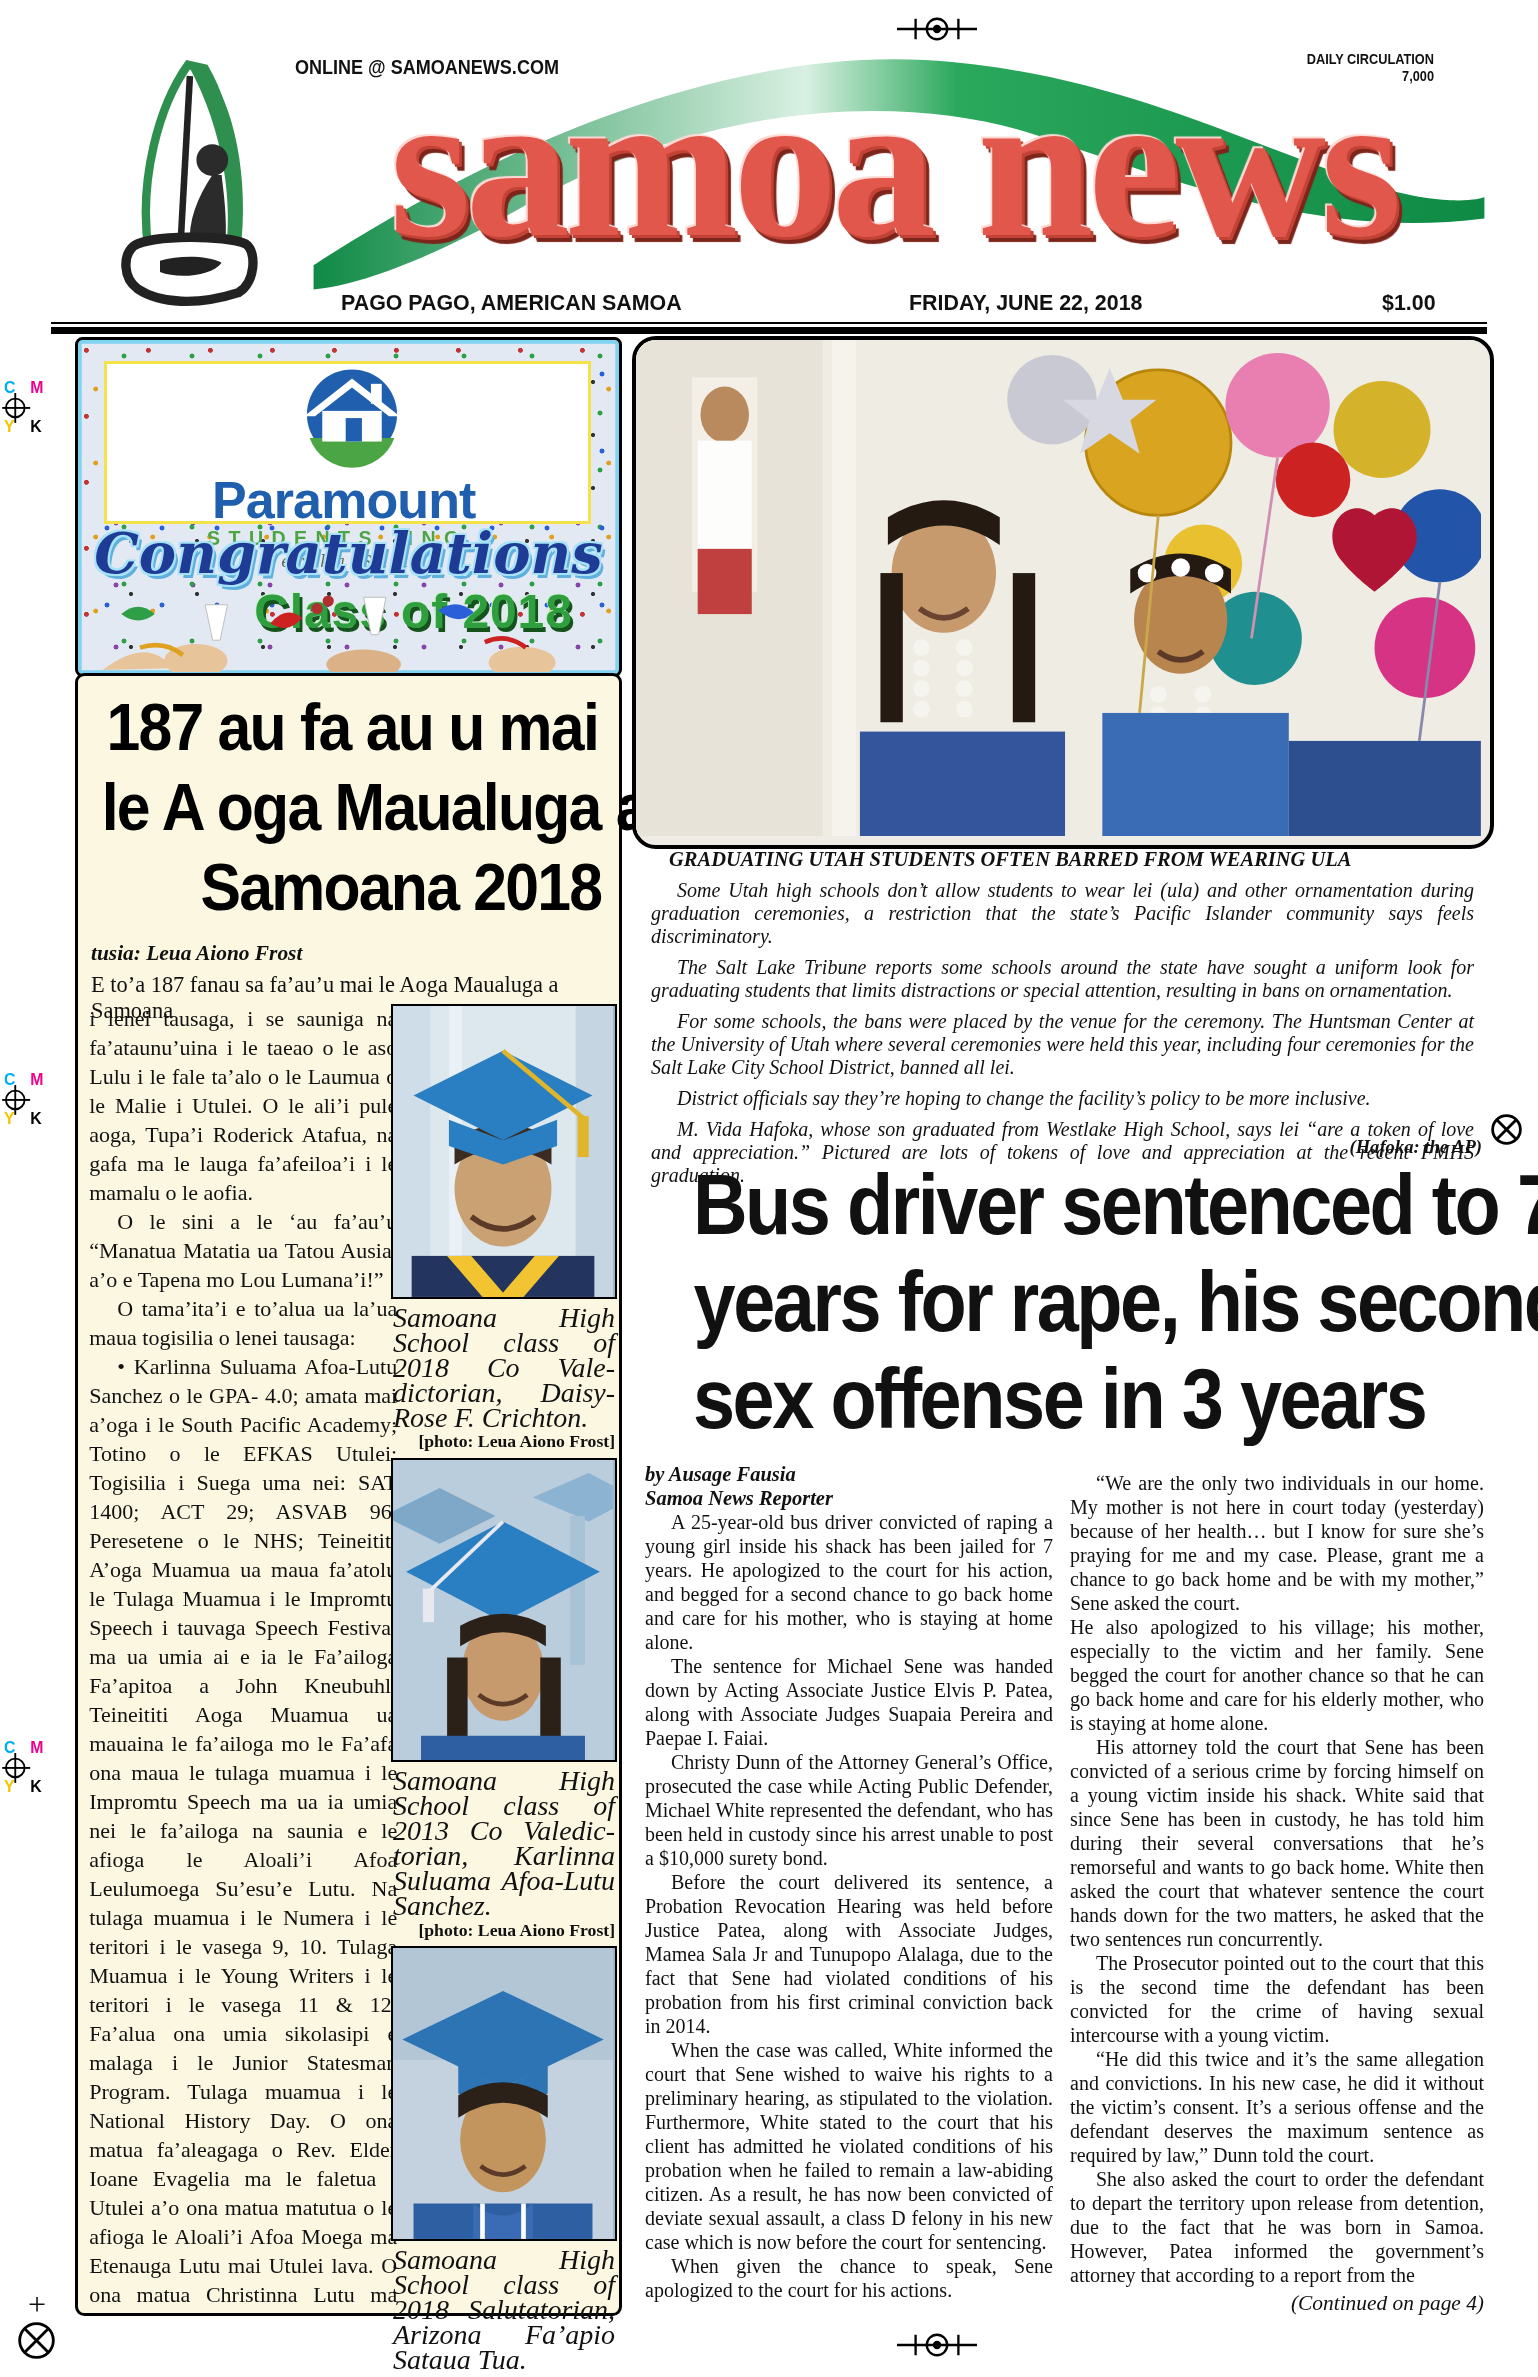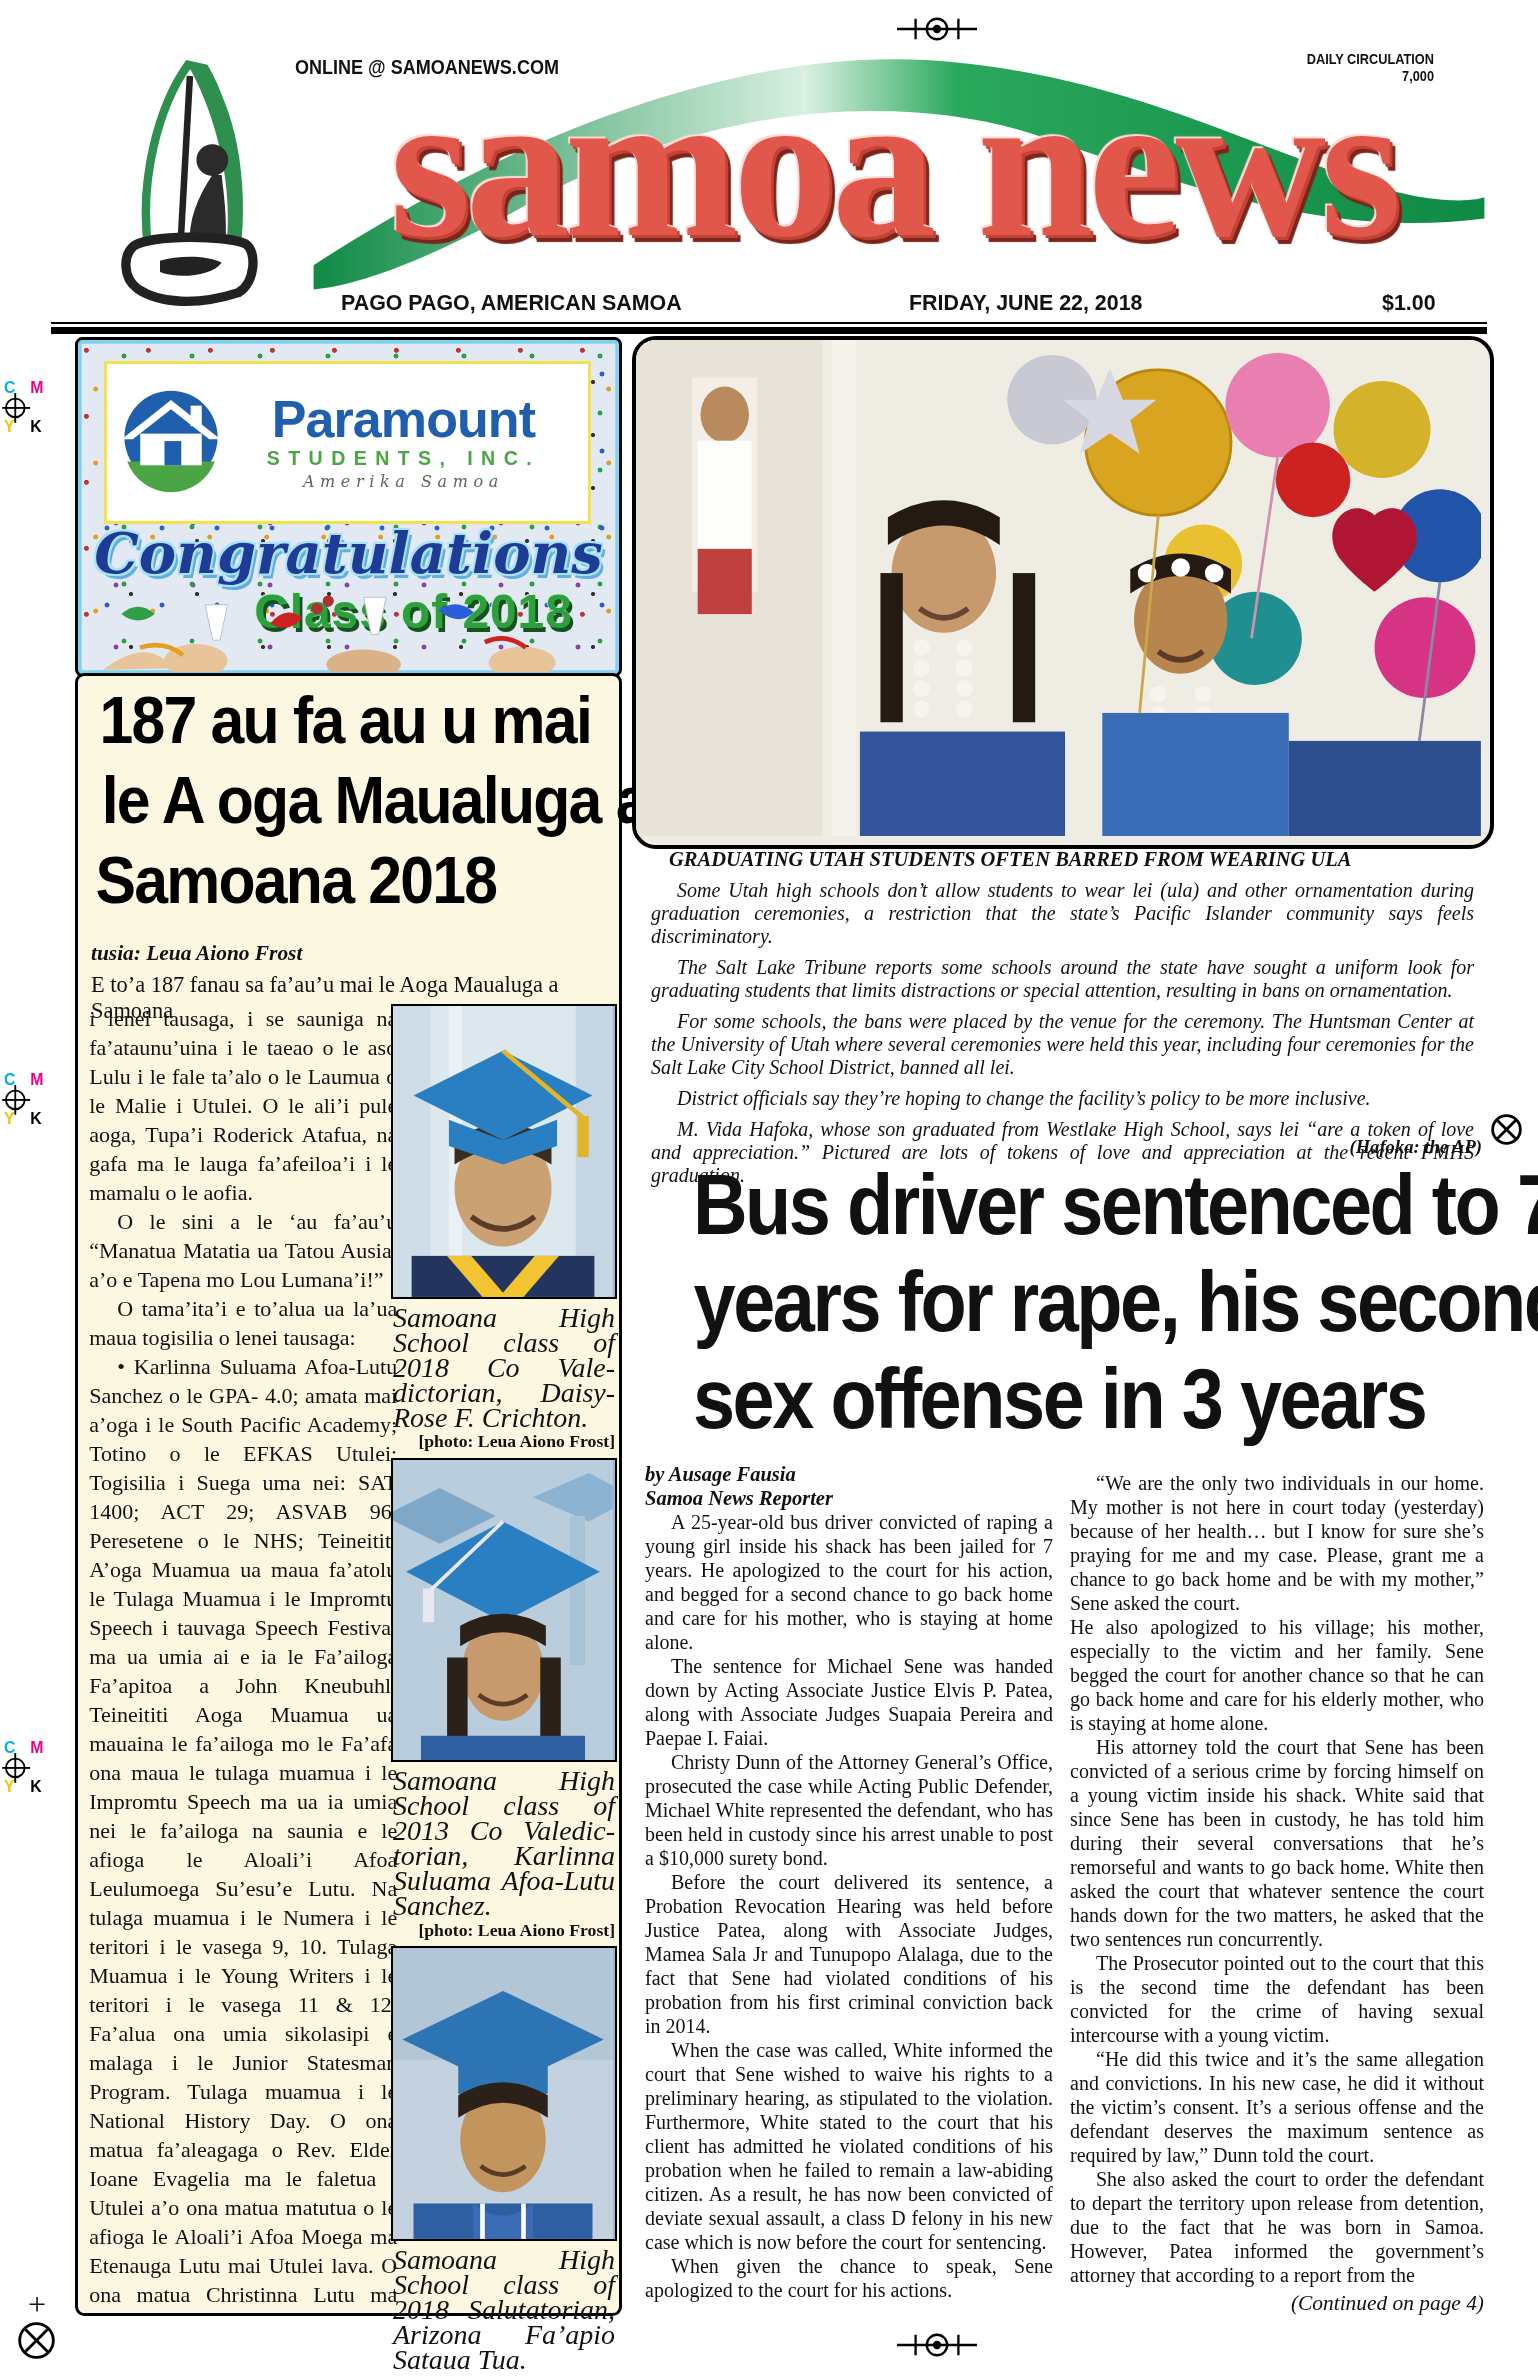--- a/index.html
+++ b/index.html
@@ -28,42 +28,42 @@
      background-image:
        radial-gradient(circle at 8.4px 10.3px, #c23333 2.1px, transparent 2.8px),
        radial-gradient(circle at 29px 34px, #2b5fd9 2.1px, transparent 2.8px),
        radial-gradient(circle at 46px 16px, #2e9e47 2.1px, transparent 2.8px),
        radial-gradient(circle at 17.7px 49px, #e0a020 2.1px, transparent 2.8px),
        radial-gradient(circle at 38px 59px, #8844aa 2.1px, transparent 2.8px),
        radial-gradient(circle at 53px 42px, #333333 1.7px, transparent 2.4px);
      background-size:62px 66px, 55px 77px, 68px 57px, 57px 74px, 77px 62px, 66px 53px;
      box-shadow:inset 0 0 0 3.7px #7fd2f0;}
   .para-card{position:absolute;left:26px;top:20.5px;width:481px;height:157px;background:#fff;
-     border:3.7px solid #f3e24a;display:flex;align-items:center;}
+     border:3.7px solid #f3e24a;display:flex;align-items:center;flex-direction:column;}
   .para-logo{margin-left:9.3px;flex:0 0 110px;}
   .para-words{flex:1;text-align:center;margin-right:7.5px;}
   .para-name{font-family:"Liberation Sans",sans-serif;font-weight:bold;font-size:52px;
      color:#1f5fae;line-height:52px;letter-spacing:-0.9px;}
   .para-sub{font-family:"Liberation Sans",sans-serif;font-weight:bold;font-size:19.6px;
      color:#4ca544;letter-spacing:8.4px;margin-top:1.9px;}
   .para-script{font-family:"DejaVu Serif",serif;font-style:italic;font-size:16px;color:#5a6a5a;
      letter-spacing:5.6px;margin-top:2px;}
   .congrats{position:absolute;left:0;top:183px;width:100%;text-align:center;
      font-family:"DejaVu Serif",serif;font-style:italic;font-weight:bold;font-size:56px;
      color:#1e3c96;line-height:60px;
      text-shadow:-1.9px -1.9px 0 #a8e2f8,1.9px -1.9px 0 #a8e2f8,-1.9px 1.9px 0 #a8e2f8,1.9px 1.9px 0 #a8e2f8,3.7px 4.7px 0 #5fb0dc;}
   .classof{position:absolute;left:65px;top:244px;width:100%;text-align:center;
      font-family:"Liberation Sans",sans-serif;font-weight:bold;font-size:48px;color:#2f9e3e;
      letter-spacing:0.9px;text-shadow:-0.9px -0.9px 0 #c9f2cd,2.8px 3.7px 0 #15531d;}
   .ad-deco{position:absolute;left:5.6px;bottom:1.9px;}
 
   
   .story-box{left:75px;top:673px;width:541px;height:1637px;border:3.7px solid #000;border-radius:9.3px;
      background:#fcf7e0;}
-  .lhead{position:absolute;left:0;top:4px;width:100%;text-align:left;}
+  .lhead{position:absolute;left:0;top:11px;width:100%;text-align:right;}
   .lhead .ln{display:block;height:80px;line-height:80px;}
   .lhead .ln span{display:inline-block;font-family:"Liberation Sans",sans-serif;font-weight:bold;
      font-size:66px;letter-spacing:-1.9px;transform:scaleX(.92);white-space:nowrap;color:#000;}
   .lbyline{position:absolute;left:13px;top:265px;font-size:21.4px;font-weight:bold;font-style:italic;}
   .llead{position:absolute;left:13px;top:296px;width:515px;font-size:22.4px;}
   .ltextcol{position:absolute;left:11.2px;top:328px;width:308px;height:1301px;overflow:hidden;
      font-size:22px;line-height:29px;text-align:justify;}
   .ltextcol p{margin:0;text-indent:0;}
   .ltextcol p.ind{text-indent:28px;}
   .photostack{position:absolute;left:313px;top:328px;width:226px;}

